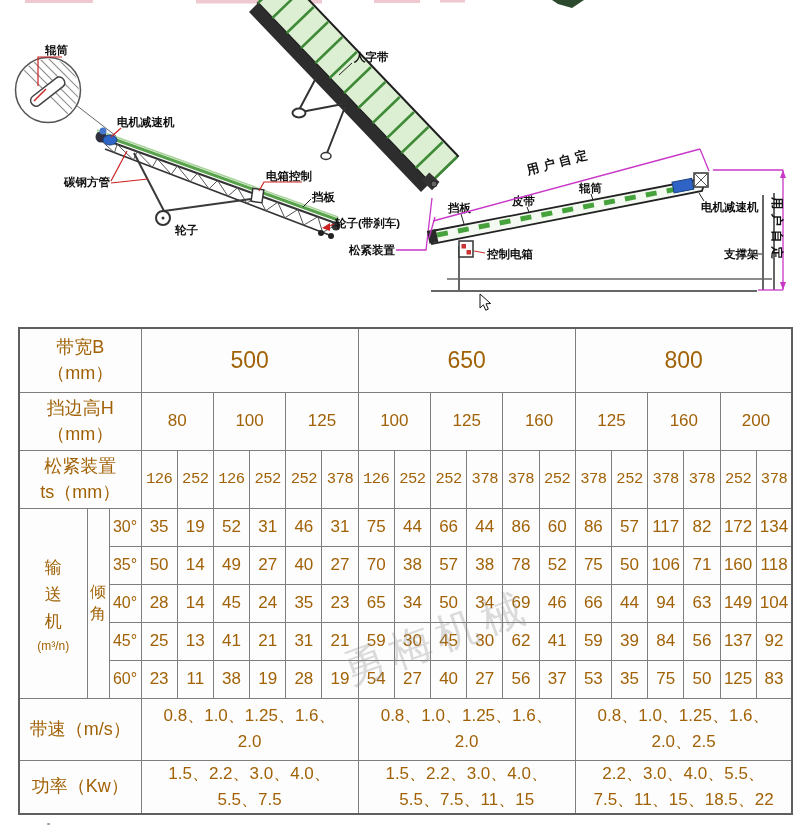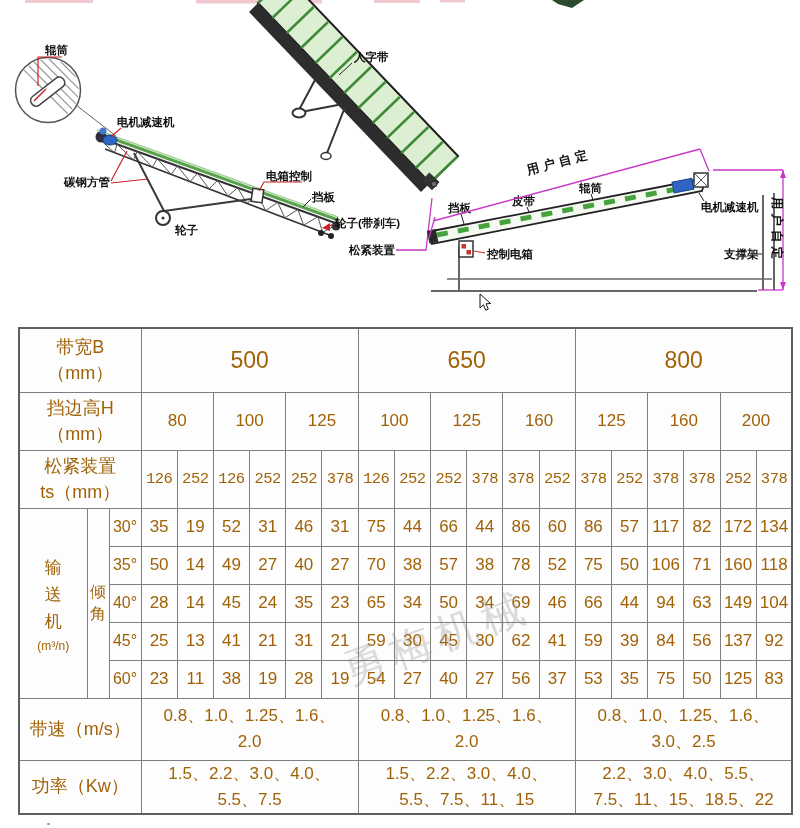--- a/index.html
+++ b/index.html
@@ -392,21 +392,21 @@
     <td colspan="6">
       <div class="mline">0.8、1.0、1.25、1.6、</div>
       <div class="mline">2.0</div>
     </td>
     <td colspan="6">
       <div class="mline">0.8、1.0、1.25、1.6、</div>
       <div class="mline">2.0</div>
     </td>
     <td colspan="6">
       <div class="mline">0.8、1.0、1.25、1.6、</div>
-      <div class="mline">3.0、2.5</div>
+      <div class="mline">2.0、2.5</div>
     </td>
   </tr>
   <tr style="height:52px">
     <td colspan="3" class="hdr">功率（Kw）</td>
     <td colspan="6">
       <div class="mline">1.5、2.2、3.0、4.0、</div>
       <div class="mline">5.5、7.5</div>
     </td>
     <td colspan="6">
       <div class="mline">1.5、2.2、3.0、4.0、</div>

